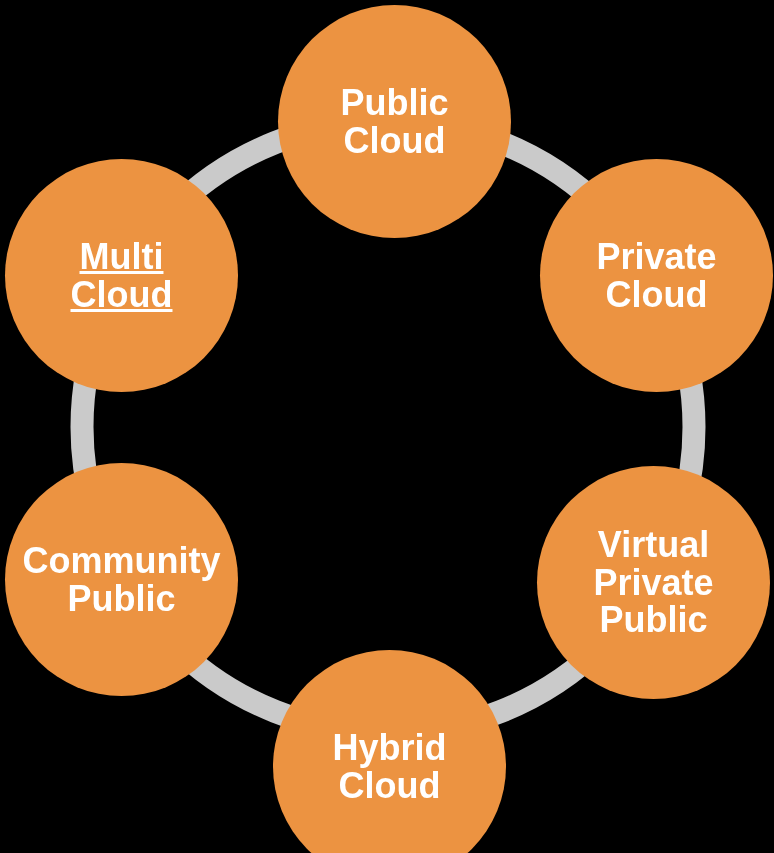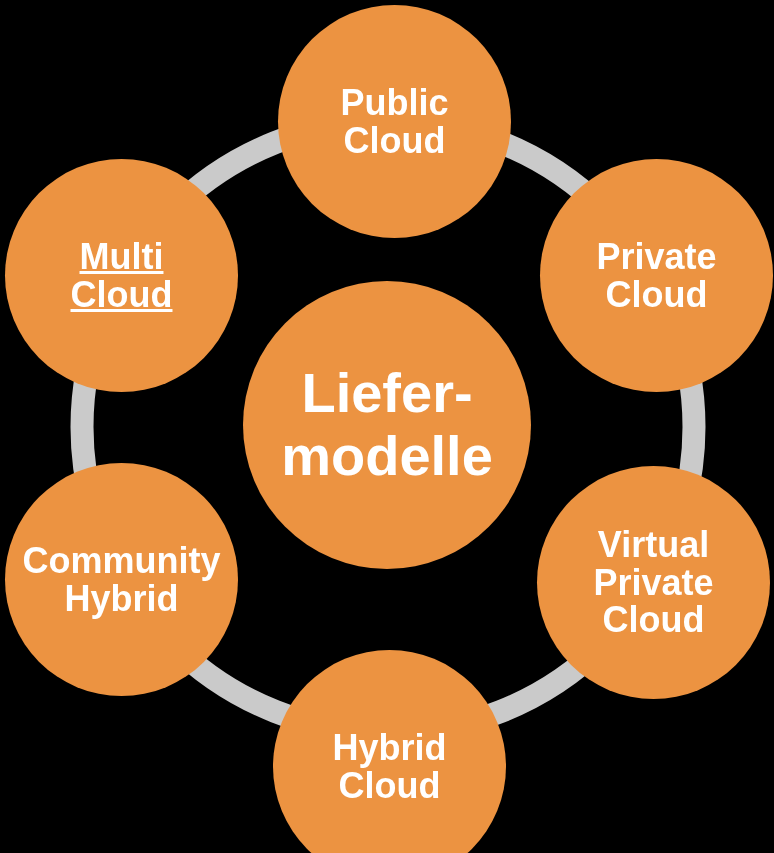--- a/index.html
+++ b/index.html
@@ -60,35 +60,33 @@
 </style>
 </head>
 <body>
 
 <div class="stage">
 
   <svg class="ring-svg" viewBox="0 0 774 853" xmlns="http://www.w3.org/2000/svg" aria-hidden="true">
     <circle cx="388" cy="427" r="306" fill="none" stroke="#CACACA" stroke-width="23"></circle>
   </svg>
 
-  <div class="circle hub">Liefer-
-modelle</div>
 
   <div class="circle satellite pos-public">Public
 Cloud</div>
 
   <div class="circle satellite pos-private">Private
 Cloud</div>
 
   <div class="circle satellite pos-virtual">Virtual
 Private
-Cloud</div>
+Public</div>
 
   <div class="circle satellite pos-hybrid">Hybrid
 Cloud</div>
 
   <div class="circle satellite pos-community">Community
-Hybrid</div>
+Public</div>
 
   <div class="circle satellite pos-multi">Multi
 Cloud</div>
 
 </div>
 
 </body></html>

